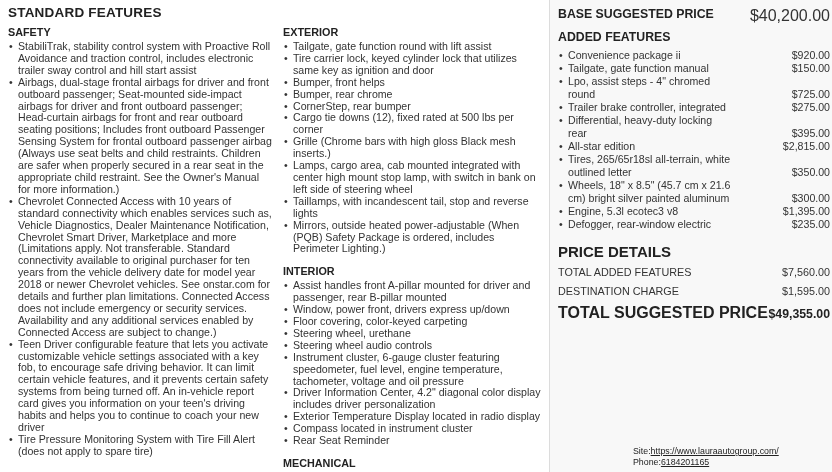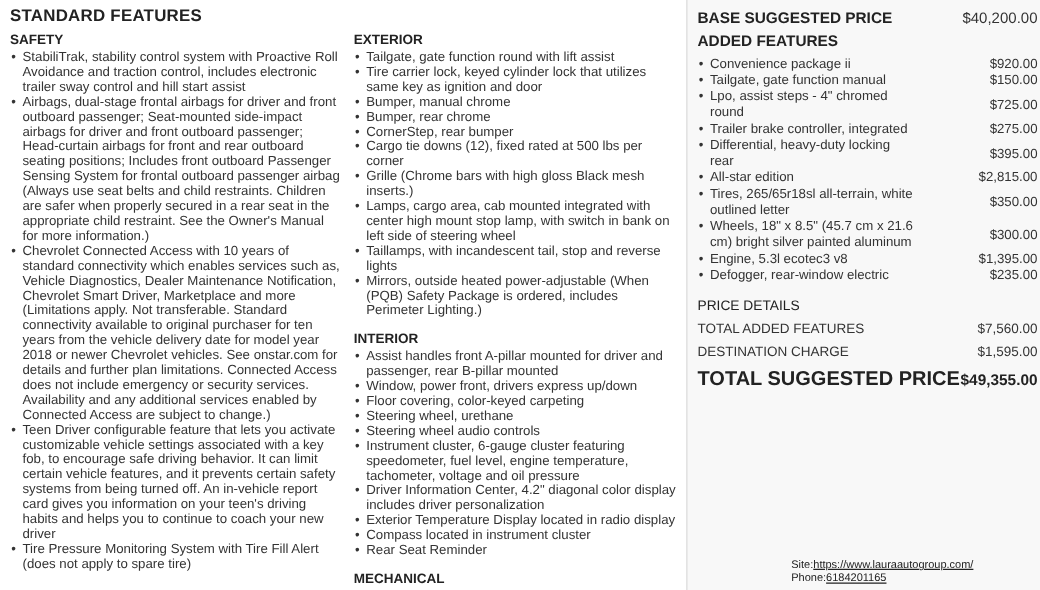--- a/index.html
+++ b/index.html
@@ -34,37 +34,37 @@
   .price-panel {
     position: absolute; left: 549px; top: 0; width: 283px; height: 472px;
     background: #f8f8f8; border-left: 1px solid #dcdcdc;
     padding: 7px 2px 0 8px;
   }
   .price-row { display: flex; align-items: flex-start; }
   .price-row .grow { flex: 1 1 auto; }
 
   .base-row { margin-bottom: 5px; }
   .base-label { font-size: 12.3px; font-weight: bold; color: #222222; }
-  .base-price { font-size: 12px; color: #333333; white-space: nowrap; }
+  .base-price { font-size: 16px; color: #333333; white-space: nowrap; }
 
   .added-heading { font-size: 12.3px; font-weight: bold; color: #222222; margin-bottom: 5px; }
 
   ul.priced-list { list-style: none; }
-  ul.priced-list li { display: flex; align-items: center; gap: 35px; }
+  ul.priced-list li { display: flex; align-items: flex-end; gap: 35px; }
   .priced-label {
     position: relative; flex: 1 1 auto; padding-left: 10px;
     font-size: 10.6px; line-height: 13px; color: #333333;
   }
   .priced-label::before { content: "\2022"; position: absolute; left: 1px; top: 0; }
   .priced-price {
     flex: 0 0 auto; width: 64px; text-align: right;
     font-size: 10.6px; line-height: 13px; color: #333333; white-space: nowrap;
   }
 
-  .details-heading { font-size: 11px; font-weight: normal; color: #222222; margin-top: 12px; margin-bottom: 6px; }
+  .details-heading { font-size: 15px; font-weight: bold; color: #222222; margin-top: 12px; margin-bottom: 6px; }
   .detail-row { display: flex; align-items: baseline; margin-bottom: 7px; }
   .detail-label { flex: 1 1 auto; font-size: 10.8px; color: #333333; }
   .detail-price { flex: 0 0 auto; font-size: 10.8px; color: #333333; white-space: nowrap; text-align: right; }
 
   .total-row { display: flex; align-items: baseline; margin-top: 3px; }
   .total-label { flex: 1 1 auto; font-size: 16px; font-weight: bold; color: #222222; }
   .total-price { flex: 0 0 auto; font-size: 12.3px; font-weight: bold; color: #222222; white-space: nowrap; }
 
   .footer {
     position: absolute; left: 633px; top: 446px;
@@ -100,21 +100,21 @@
 
   <div class="col-mid">
     <div class="section">
       <div class="section-heading">EXTERIOR</div>
       <ul class="feature-list">
 
           <li>Tailgate, gate function round with lift assist</li>
 
           <li>Tire carrier lock, keyed cylinder lock that utilizes same key as ignition and door</li>
 
-          <li>Bumper, manual chrome</li>
+          <li>Bumper, front helps</li>
 
           <li>Bumper, rear chrome</li>
 
           <li>CornerStep, rear bumper</li>
 
           <li>Cargo tie downs (12), fixed rated at 500 lbs per corner</li>
 
           <li>Grille (Chrome bars with high gloss Black mesh inserts.)</li>
 
           <li>Lamps, cargo area, cab mounted integrated with center high mount stop lamp, with switch in bank on left side of steering wheel</li>

